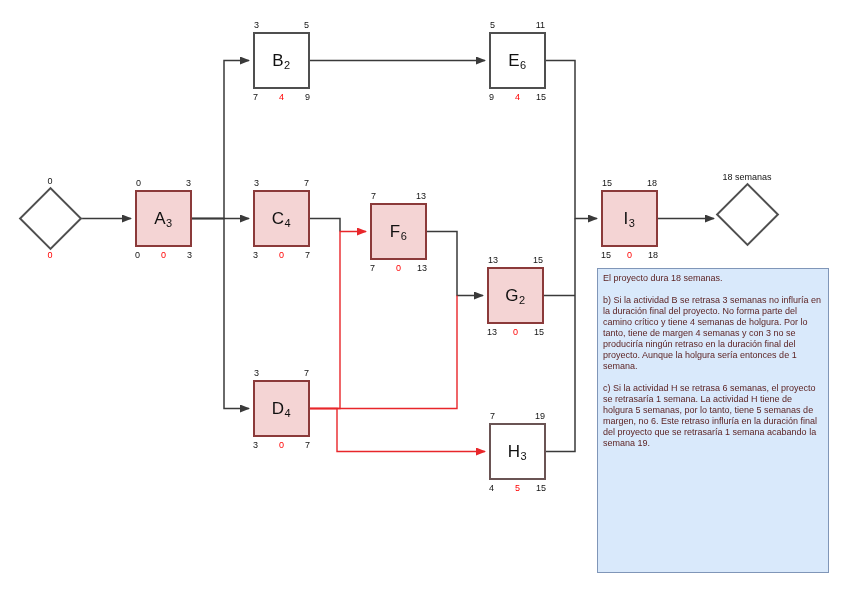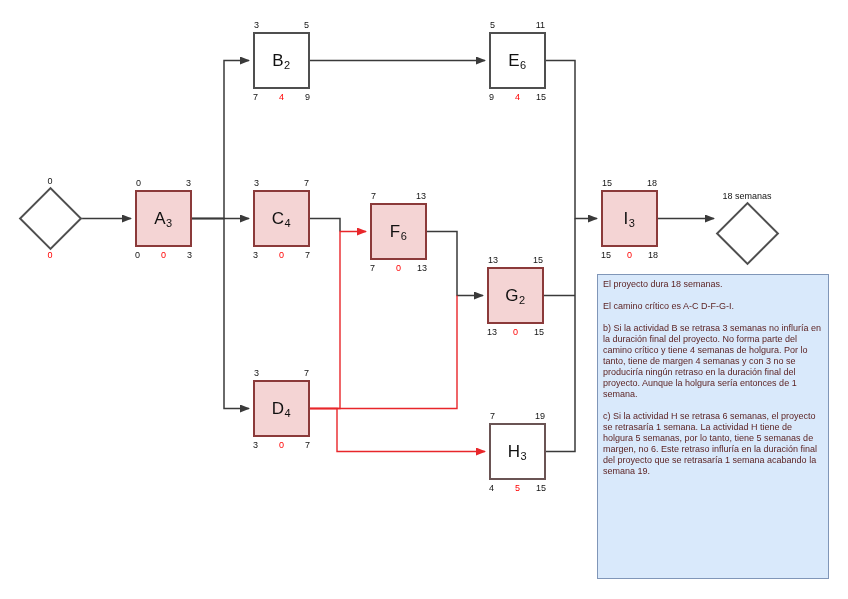--- a/index.html
+++ b/index.html
@@ -22,21 +22,21 @@
   .num-tr{top:-14px;right:-1px;}
   .num-bl{bottom:-15px;left:-2px;}
   .num-bc{bottom:-15px;left:0;right:0;text-align:center;color:#ff0000;}
   .num-br{bottom:-15px;right:-2px;}
   .diamond-wrap{position:absolute;width:60px;height:60px;display:flex;align-items:center;justify-content:center;}
   .diamond{width:41px;height:41px;border:2px solid #4f4f4f;background:#ffffff;transform:rotate(45deg);}
   .dnum{position:absolute;font-size:9px;line-height:10px;white-space:nowrap;left:0;right:0;text-align:center;}
   .dnum-top{top:-12px;color:#141414;}
   .dnum-bottom{bottom:-12px;color:#ff0000;}
   #notes{
-    position:absolute;left:597px;top:274px;width:232px;min-height:305px;box-sizing:border-box;
+    position:absolute;left:597px;top:268px;width:232px;min-height:305px;box-sizing:border-box;
     background:#d9e9fb;border:1px solid #8096b8;padding:4px 5px 5px 5px;
     color:#5a1f1f;font-size:9px;line-height:11px;
   }
   #notes p{margin:0 0 11px 0;}
   #notes p:last-child{margin-bottom:0;}
 </style>
 </head>
 <body>
 
 <div id="canvas">
@@ -150,25 +150,24 @@
 
   <div class="node critical" style="left:601px;top:190px;">
     <span class="num num-tl">15</span>
     <span class="num num-tr">18</span>
     <span class="node-label"><span>I</span><span class="dur">3</span></span>
     <span class="num num-bl">15</span>
     <span class="num num-bc">0</span>
     <span class="num num-br">18</span>
   </div>
 
-  <div class="diamond-wrap" style="left:717px;top:203px;">
+  <div class="diamond-wrap" style="left:717px;top:184px;">
     <div class="dnum dnum-top">18 semanas</div>
     <div class="diamond"></div>
   </div>
 
   <div id="notes">
     <p>El proyecto dura 18 semanas.</p>
-    <p>El camino crítico es A-C D-F-G-I.</p>
     <p>b) Si la actividad B se retrasa 3 semanas no influría en la duración final del proyecto. No forma parte del camino crítico y tiene 4 semanas de holgura. Por lo tanto, tiene de margen 4 semanas y con 3 no se produciría ningún retraso en la duración final del proyecto. Aunque la holgura sería entonces de 1 semana.</p>
     <p>c) Si la actividad H se retrasa 6 semanas, el proyecto se retrasaría 1 semana. La actividad H tiene de holgura 5 semanas, por lo tanto, tiene 5 semanas de margen, no 6. Este retraso influría en la duración final del proyecto que se retrasaría 1 semana acabando la semana 19.</p>
   </div>
 
 </div>
 
 </body></html>

